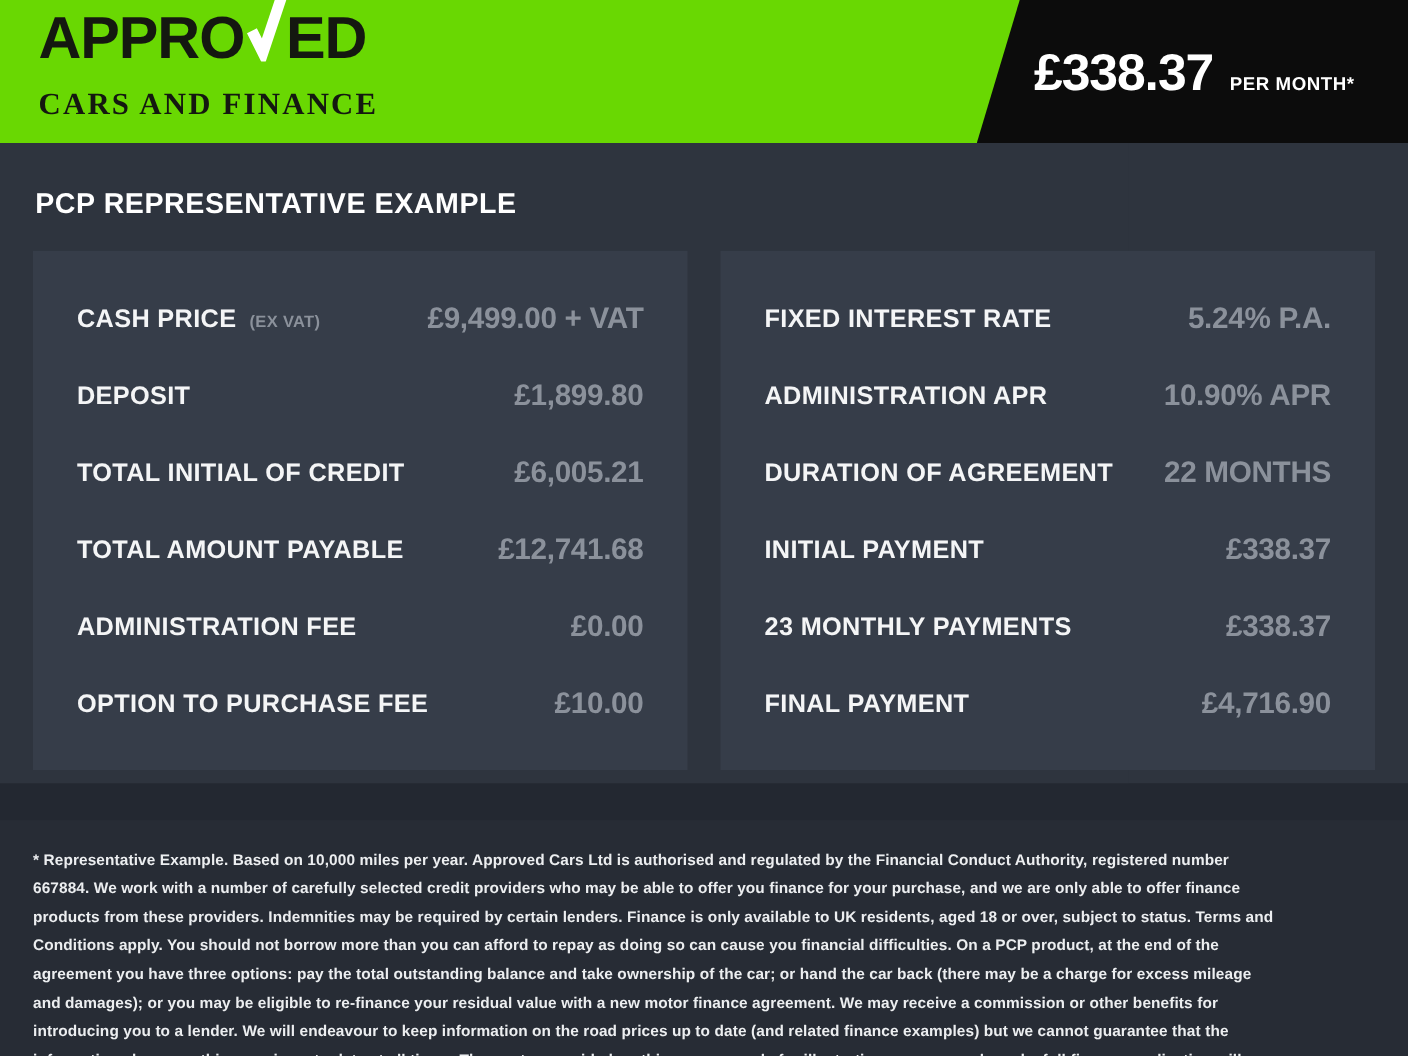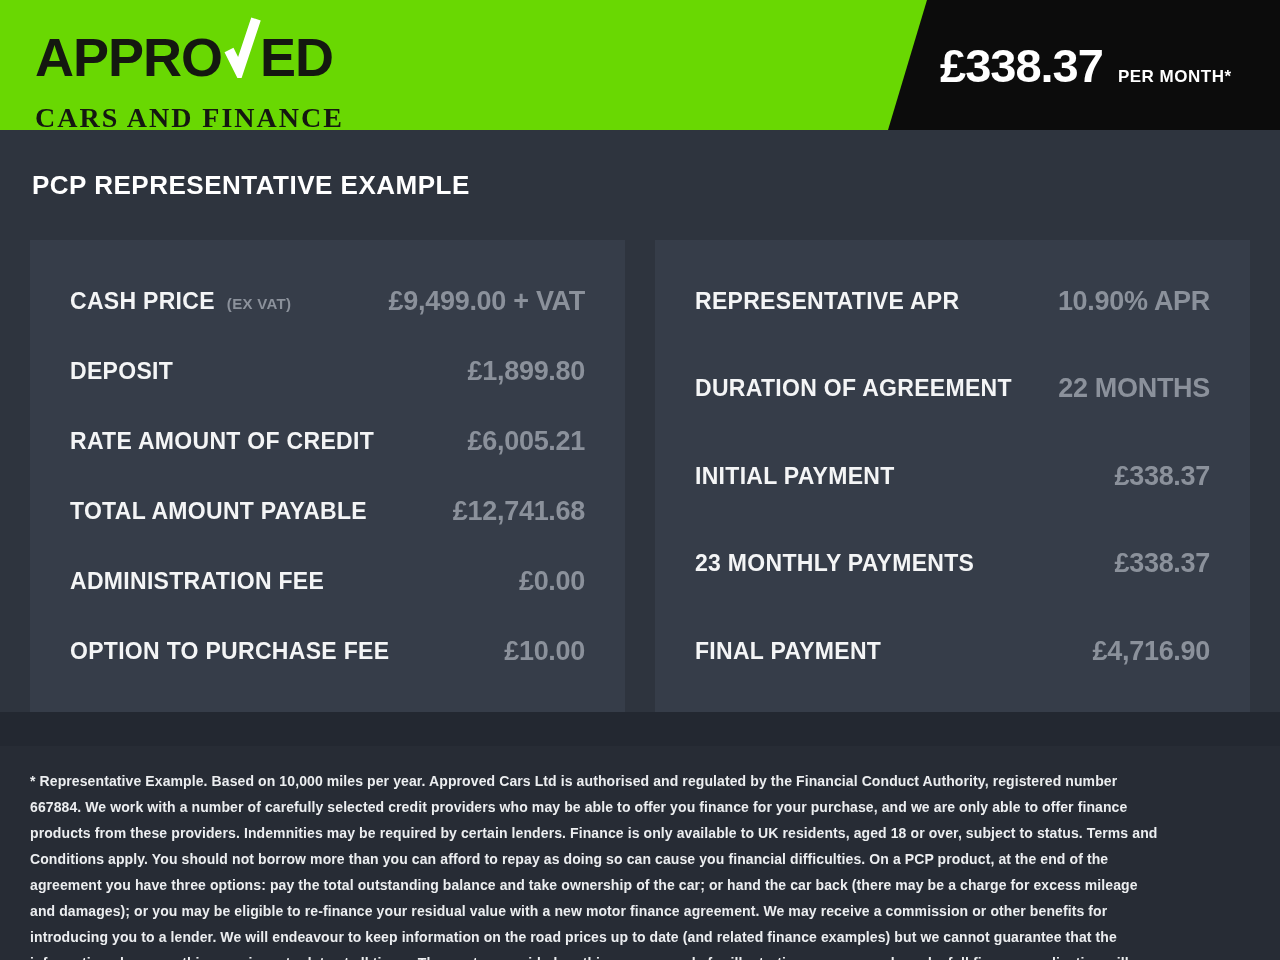--- a/index.html
+++ b/index.html
@@ -15,21 +15,21 @@
   *{margin:0;padding:0;box-sizing:border-box;}
   html,body{background:#000;}
   .page{
     width:1280px;height:960px;position:relative;overflow:hidden;
     font-family:"Liberation Sans","DejaVu Sans",sans-serif;
     background:var(--main-bg);
   }
 
   
   .header{position:relative;width:1280px;height:130px;background:var(--green);}
-  .logo{position:absolute;left:35px;top:30px;line-height:1;}
+  .logo{position:absolute;left:35px;top:8px;line-height:1;}
   .logo-word{
     font-size:54px;font-weight:bold;letter-spacing:-1px;color:#141810;
     display:flex;align-items:flex-end;
   }
   .logo-check{width:38px;height:66px;margin:-18px -1px 0 1px;display:block;align-self:flex-start;}
   .logo-sub{
     font-family:"Liberation Serif","DejaVu Serif",serif;
     font-size:28px;font-weight:bold;color:#141810;letter-spacing:2px;margin-top:20px;
   }
   .price-flag{
@@ -43,21 +43,21 @@
   .price-amount{font-size:47px;font-weight:bold;letter-spacing:-1px;}
   .price-suffix{font-size:17px;font-weight:bold;margin-left:15px;letter-spacing:.5px;}
 
   
   .main{position:relative;width:1026px;height:582px;background:var(--main-bg);}
   .page-title{
     position:absolute;left:32px;top:170px;margin-top:-130px; 
     color:#fff;font-size:26px;font-weight:bold;letter-spacing:.5px;
   }
   .panels{
-    position:absolute;left:30px;top:110px;width:1220px;height:472px;
+    position:absolute;left:30px;top:98px;width:1220px;height:472px;
     display:flex;gap:30px;
   }
   .panel{
     flex:1 1 0;background:var(--panel-bg);
     padding:26px 40px;display:flex;flex-direction:column;justify-content:space-between;
   }
   .row{height:70px;display:flex;justify-content:space-between;align-items:center;}
   .row-label-group{display:flex;align-items:baseline;white-space:nowrap;}
   .row-label{color:var(--label-white);font-size:23px;font-weight:bold;letter-spacing:.3px;}
   .row-note{color:var(--value-gray);font-size:15px;font-weight:bold;margin-left:12px;letter-spacing:.3px;}
@@ -110,21 +110,21 @@
             <span class="row-value">£9,499.00 + VAT</span>
           </div>
           <div class="row">
             <span class="row-label-group">
               <span class="row-label">DEPOSIT</span>
             </span>
             <span class="row-value">£1,899.80</span>
           </div>
           <div class="row">
             <span class="row-label-group">
-              <span class="row-label">RATE AMOUNT OF CREDIT</span>
+              <span class="row-label">TOTAL INITIAL OF CREDIT</span>
             </span>
             <span class="row-value">£6,005.21</span>
           </div>
           <div class="row">
             <span class="row-label-group">
               <span class="row-label">TOTAL AMOUNT PAYABLE</span>
             </span>
             <span class="row-value">£12,741.68</span>
           </div>
           <div class="row">
@@ -136,21 +136,27 @@
           <div class="row">
             <span class="row-label-group">
               <span class="row-label">OPTION TO PURCHASE FEE</span>
             </span>
             <span class="row-value">£10.00</span>
           </div>
         </div>
       <div class="panel" id="right-panel">
           <div class="row">
             <span class="row-label-group">
-              <span class="row-label">REPRESENTATIVE APR</span>
+              <span class="row-label">FIXED INTEREST RATE</span>
+            </span>
+            <span class="row-value">5.24% P.A.</span>
+          </div>
+          <div class="row">
+            <span class="row-label-group">
+              <span class="row-label">ADMINISTRATION APR</span>
             </span>
             <span class="row-value">10.90% APR</span>
           </div>
           <div class="row">
             <span class="row-label-group">
               <span class="row-label">DURATION OF AGREEMENT</span>
             </span>
             <span class="row-value">22 MONTHS</span>
           </div>
           <div class="row">

